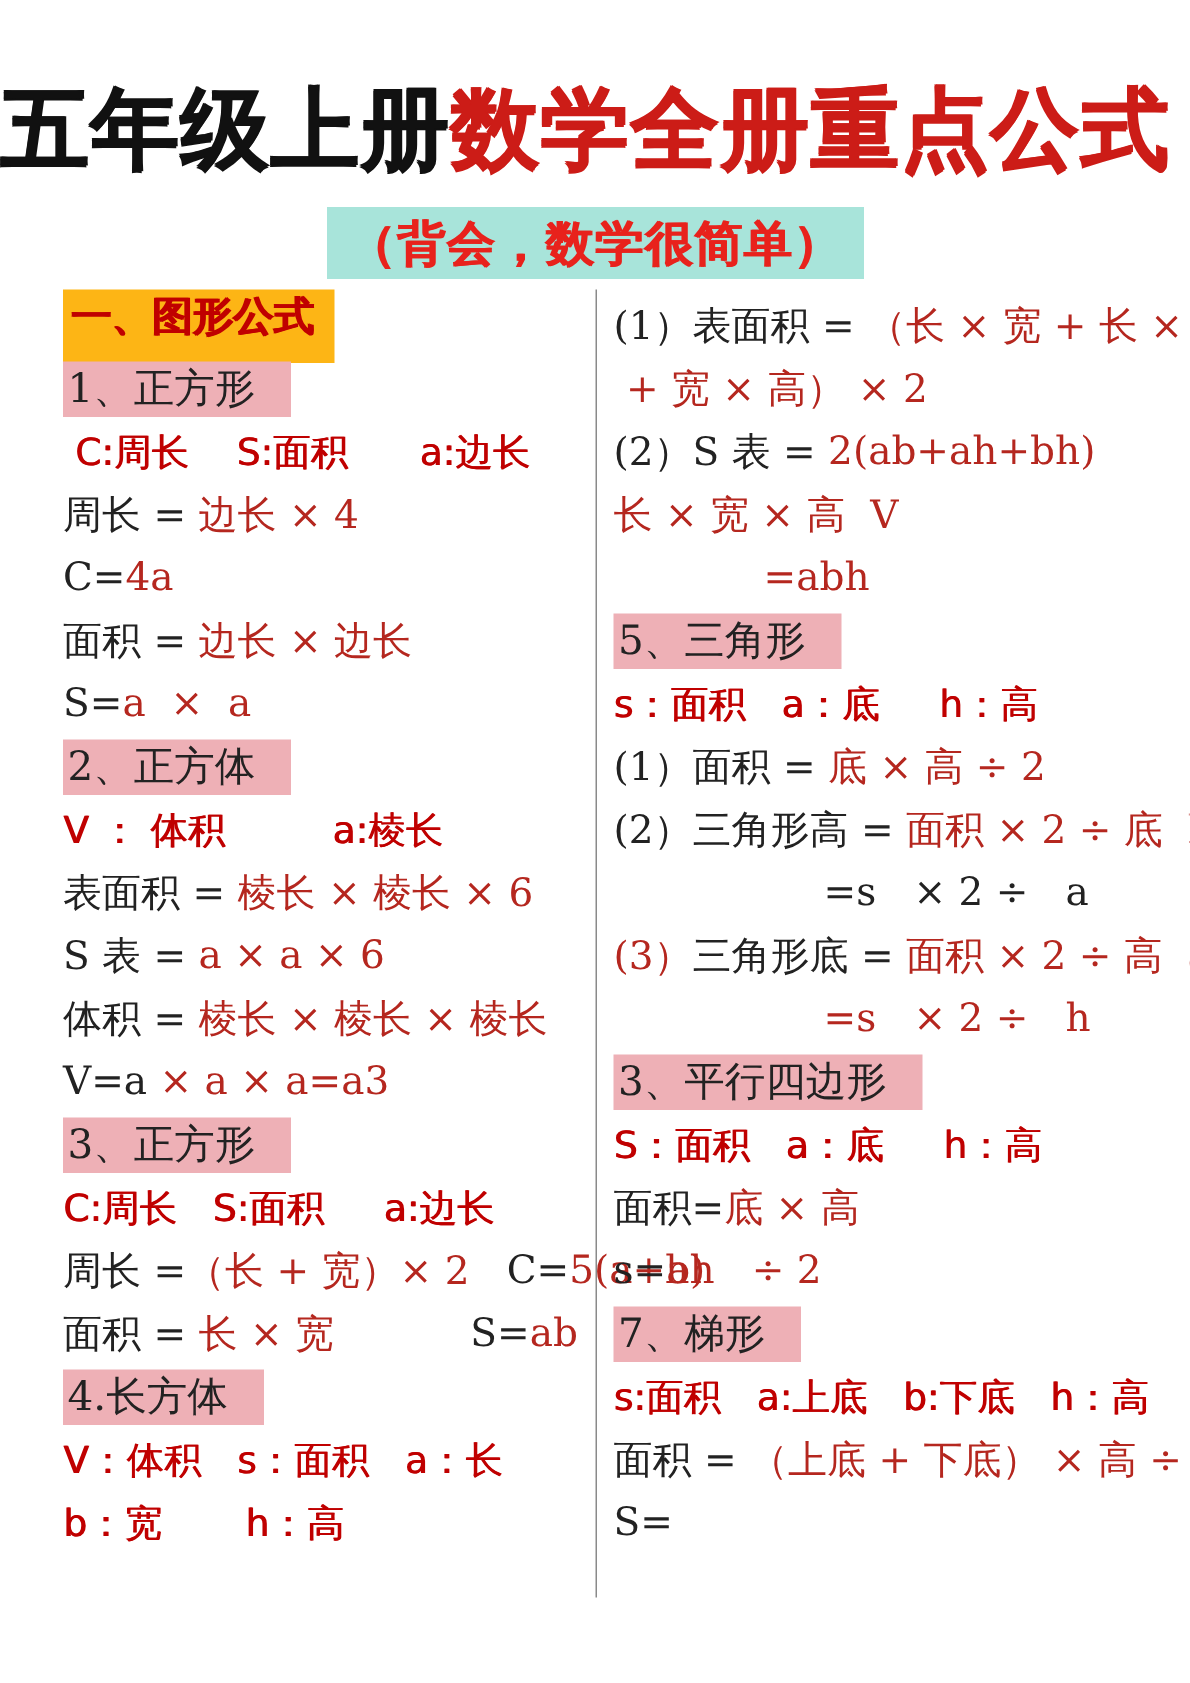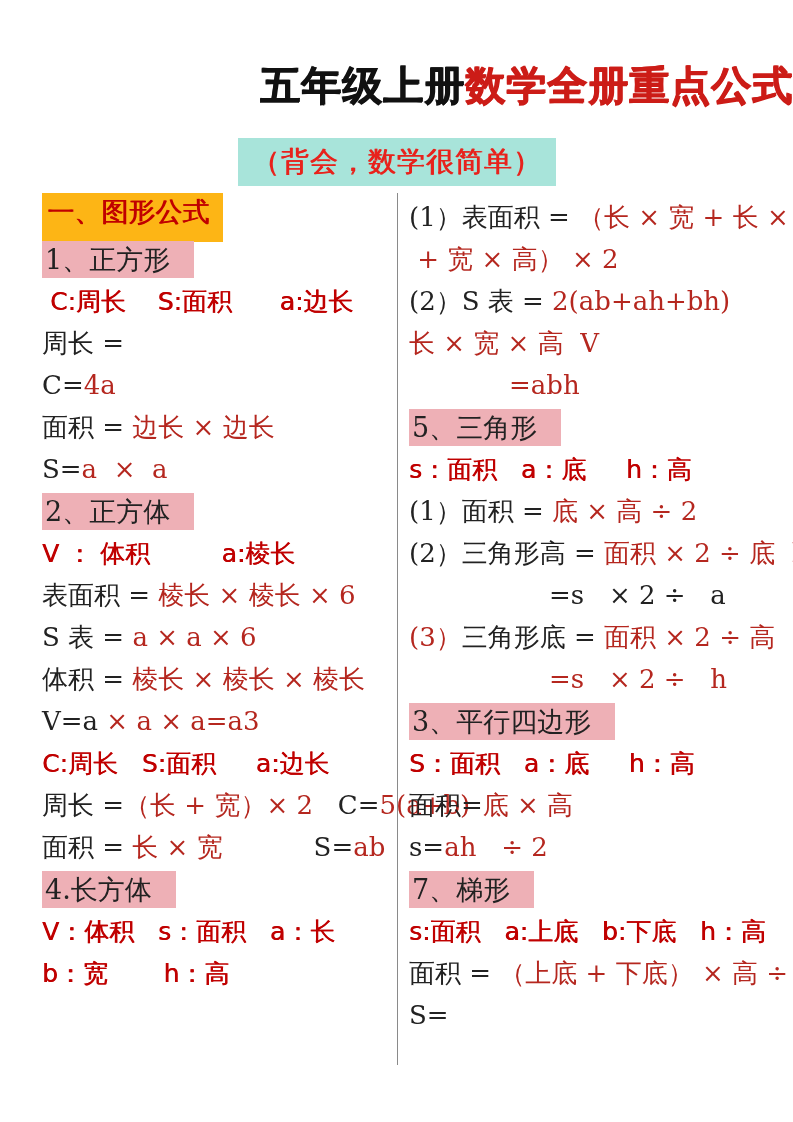--- a/index.html
+++ b/index.html
@@ -10,36 +10,36 @@
     font-family:"DejaVu Serif","Liberation Serif",serif;
     color:var(--c-black,#222);
   }
   .page{width:793px;height:1122px;position:relative;}
 
   
   .title{
     margin-top:40px;
     height:92px;
     line-height:92px;
-    text-align:right;
-    font-size:40px;
+    text-align:left;
+    font-size:59px;
     font-weight:900;
     letter-spacing:1px;
     white-space:nowrap;
-    font-family:Liberation Serif, serif;
+    font-family:Liberation Sans, sans-serif;
   }
   .title .t-black{color:#111;text-shadow:1px 0 0 #111,0 1px 0 #111;}
   .title .t-red{color:var(--c-title-red);text-shadow:1px 0 0 var(--c-title-red),0 1px 0 var(--c-title-red);}
   .subtitle-row{text-align:center;margin-top:6px;height:48px;}
   .subtitle{
     display:inline-block;
     background:var(--c-cyan);
     color:var(--c-sub-red);
-    font-weight:400;
-    font-size:28px;
+    font-weight:700;
+    font-size:32px;
     line-height:48px;
     padding:0 14px;
     letter-spacing:1px;
     text-shadow:1px 0 0 var(--c-sub-red);
     font-family:"DejaVu Sans","Liberation Sans",sans-serif;
   }
 
   
   .columns{
     display:flex;
@@ -59,21 +59,21 @@
     overflow:visible;
   }
   .hl{
     display:inline-block;
     line-height:37px;
     font-size:27px;
   }
   .hl-orange{
     background:var(--c-orange);
     color:var(--c-vars-red);
-    font-weight:400;
+    font-weight:700;
     padding:0 14px 12px 5px;
     text-shadow:1px 0 0 var(--c-vars-red);
   }
   .hl-pink{
     background:var(--c-pink);
     color:#222;
     padding:0 24px 0 3px;
   }
   .vars{
     color:var(--c-vars-red);
@@ -96,30 +96,31 @@
 
   <div class="subtitle-row">
     <span class="subtitle">（背会，数学很简单）</span>
   </div>
 
   <div class="columns">
     <div class="col col-left" id="col-left">
         <div class="line"><span class="hl hl-orange">一、图形公式</span></div>
         <div class="line"><span class="hl hl-pink">1、正方形</span></div>
         <div class="line vars"> C:周长    S:面积      a:边长</div>
-        <div class="line"><span class="seg-k">周长 = </span></div>
+        <div class="line"><span class="seg-k">周长 = </span><span class="seg-r">边长 × 4</span></div>
         <div class="line"><span class="seg-k">C=</span><span class="seg-r">4a</span></div>
         <div class="line"><span class="seg-k">面积 = </span><span class="seg-r">边长 × 边长</span></div>
         <div class="line"><span class="seg-k">S=</span><span class="seg-r">a  ×  a</span></div>
         <div class="line"><span class="hl hl-pink">2、正方体</span></div>
         <div class="line vars">V ： 体积         a:棱长</div>
         <div class="line"><span class="seg-k">表面积 = </span><span class="seg-r">棱长 × 棱长 × 6</span></div>
         <div class="line"><span class="seg-k">S 表 = </span><span class="seg-r">a × a × 6</span></div>
         <div class="line"><span class="seg-k">体积 = </span><span class="seg-r">棱长 × 棱长 × 棱长</span></div>
         <div class="line"><span class="seg-k">V=a</span><span class="seg-r"> × a × a=a3</span></div>
+        <div class="line"><span class="hl hl-pink">3、正方形</span></div>
         <div class="line vars">C:周长   S:面积     a:边长</div>
         <div class="line"><span class="seg-k">周长 =</span><span class="seg-r">（长 + 宽）× 2</span><span class="seg-k">   C=</span><span class="seg-r">5(a+b)</span></div>
         <div class="line"><span class="seg-k">面积 = </span><span class="seg-r">长 × 宽</span><span class="seg-k">           S=</span><span class="seg-r">ab</span></div>
         <div class="line"><span class="hl hl-pink">4.长方体</span></div>
         <div class="line vars">V：体积   s：面积   a：长</div>
         <div class="line vars">b：宽       h：高</div>
       </div>
     <div class="col col-right" id="col-right">
         <div class="line"><span class="seg-k">(1）表面积 = </span><span class="seg-r">（长 × 宽 + 长 × 高</span></div>
         <div class="line"><span class="seg-r"> + 宽 × 高） × 2</span></div>

